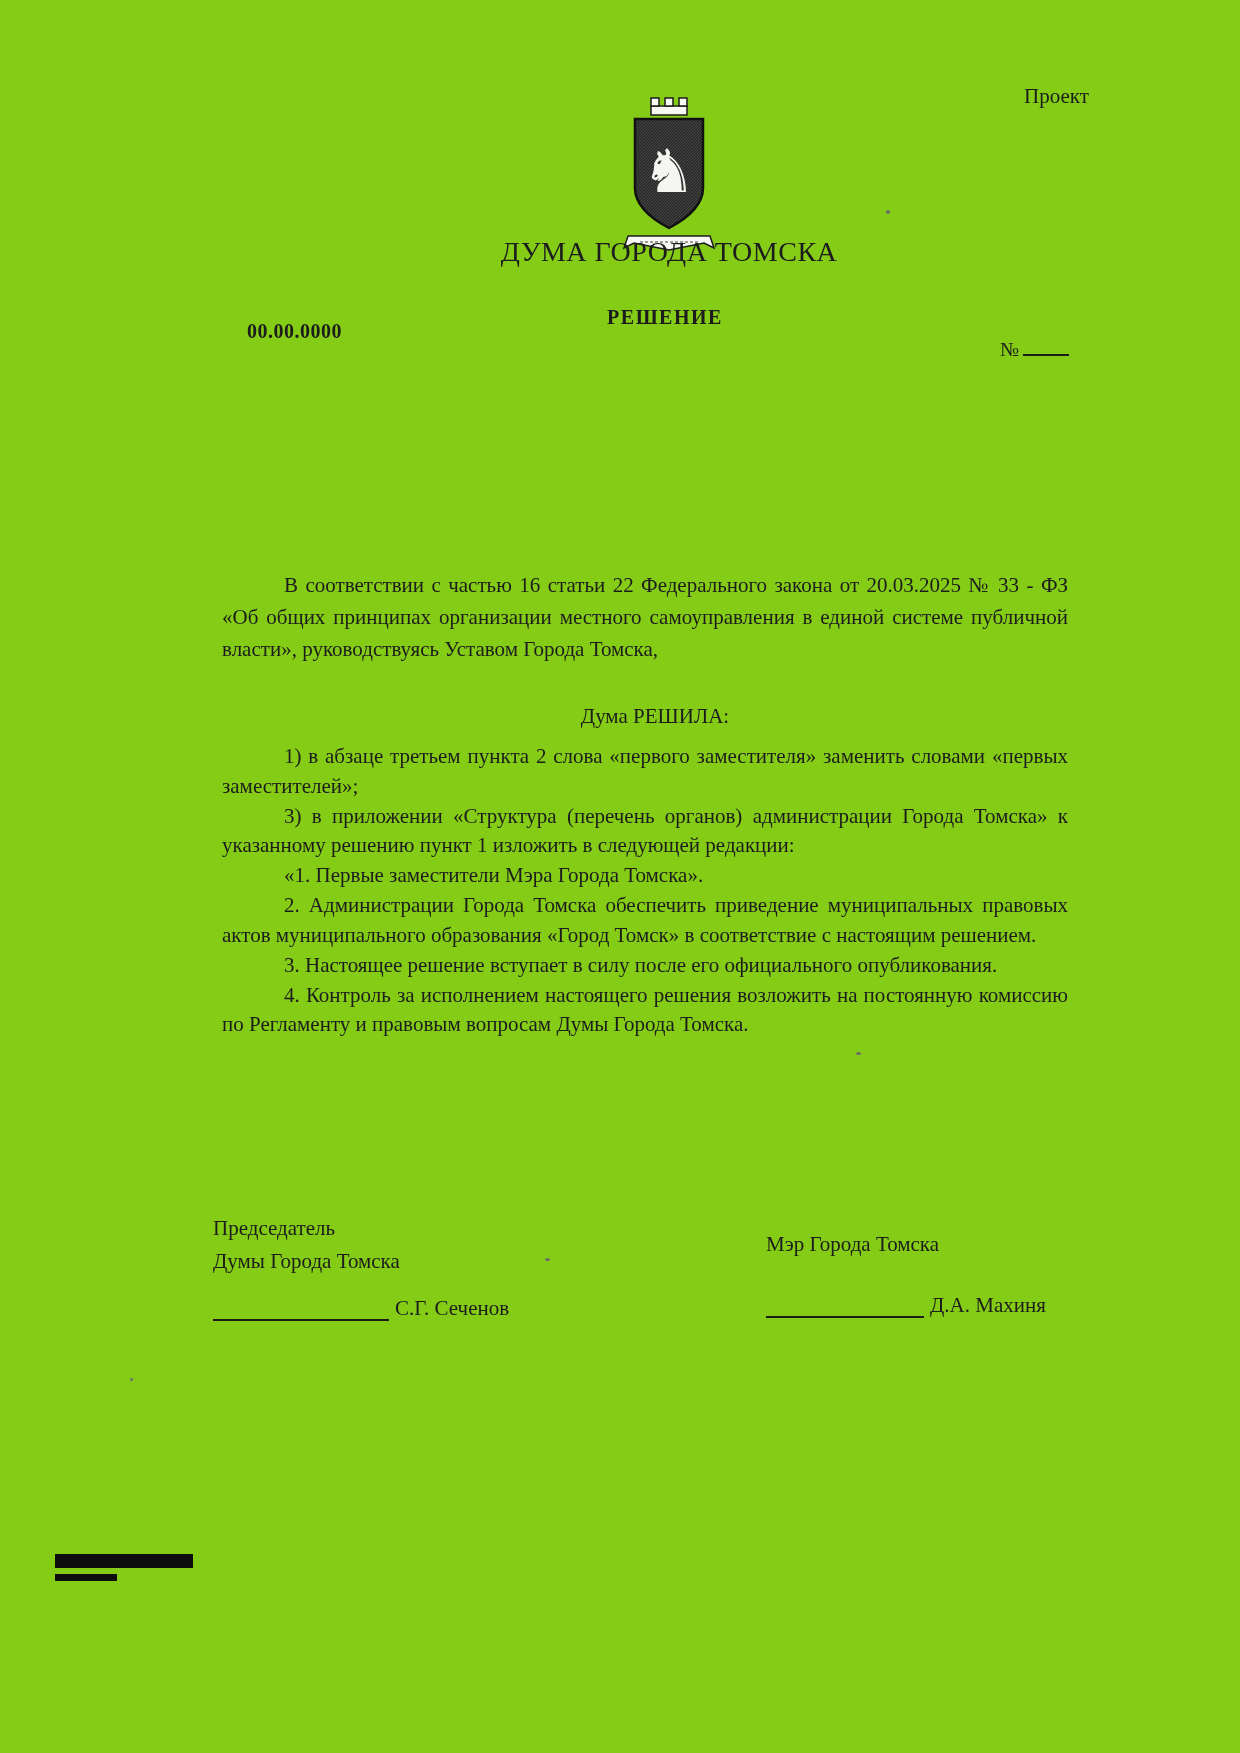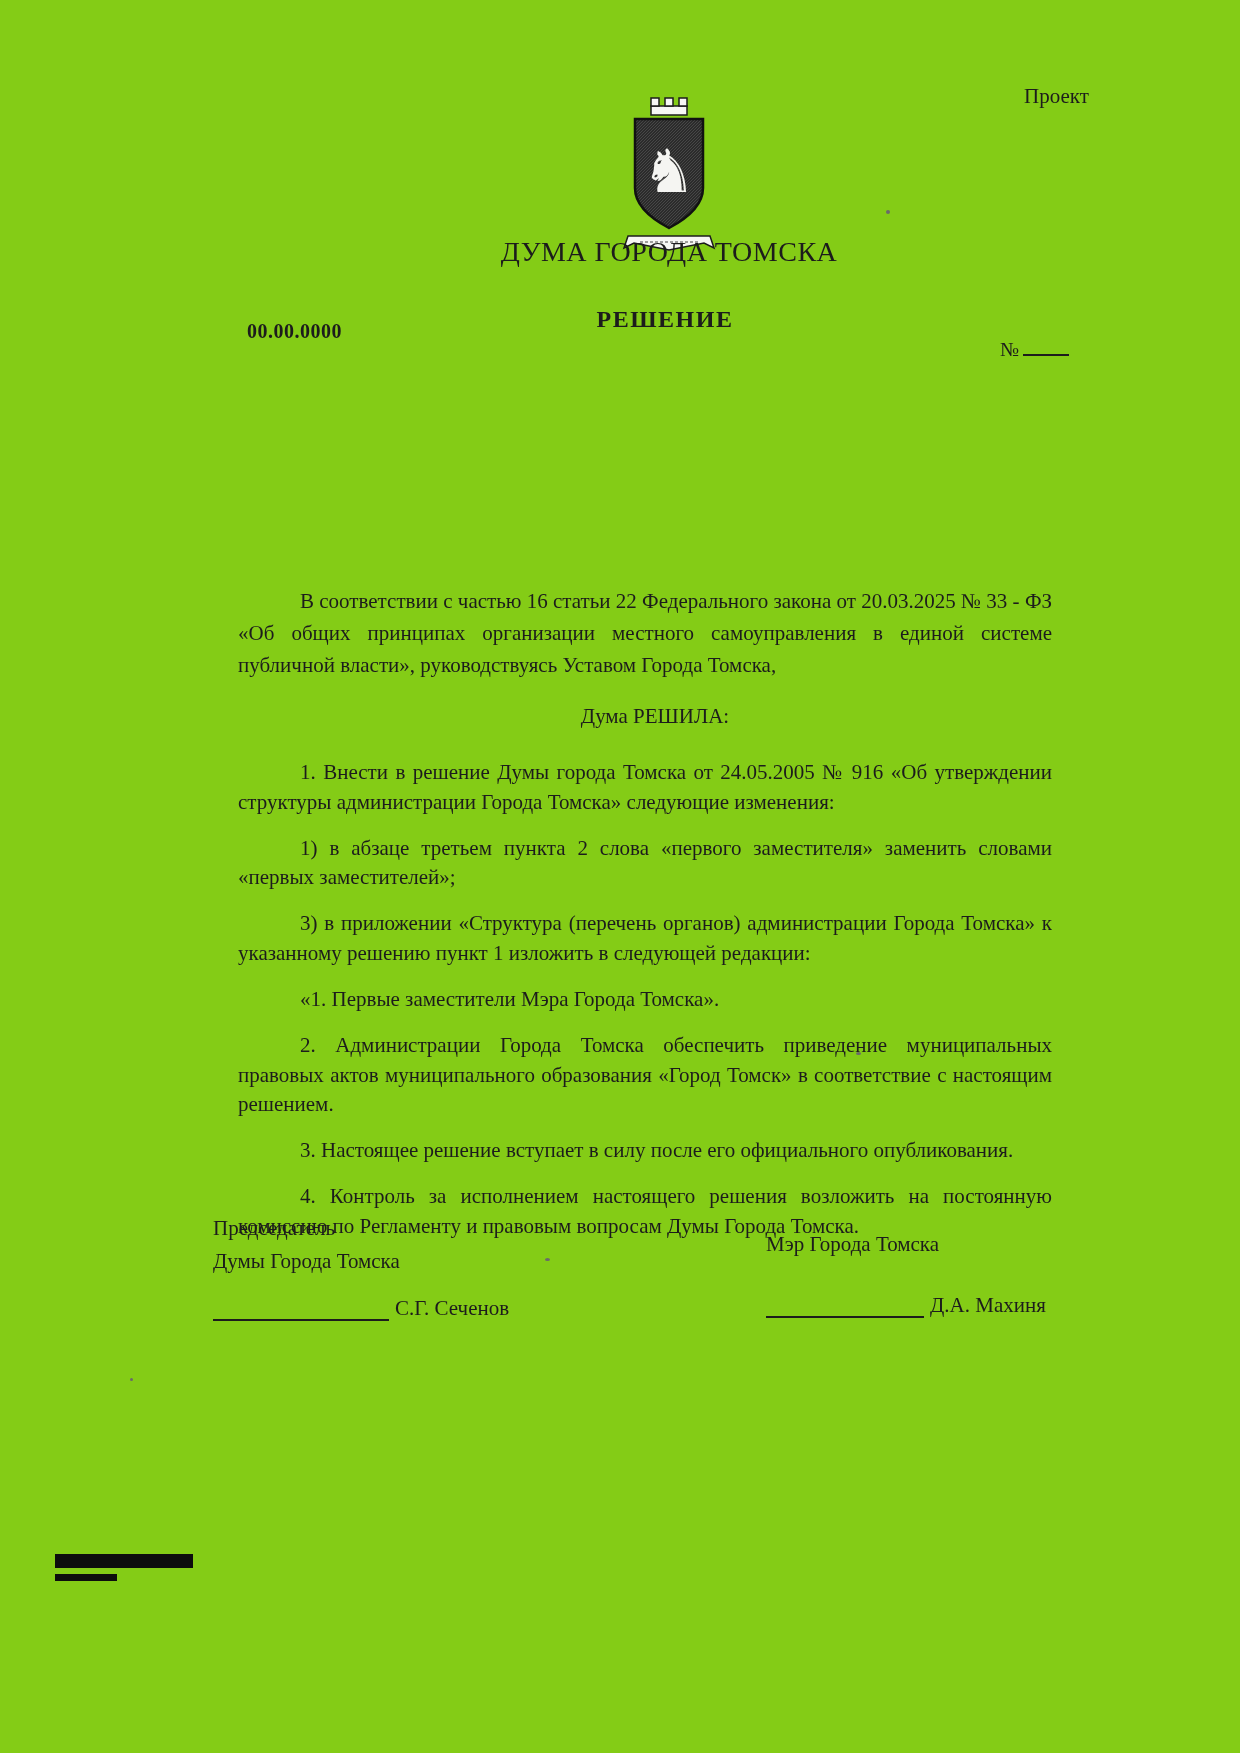--- a/index.html
+++ b/index.html
@@ -28,21 +28,21 @@
 
   .org-name {
     top: 236px; left: 395px; width: 548px;
     text-align: center;
     font-size: 28px; font-weight: normal;
     letter-spacing: 0.5px;
   }
   .doc-type {
     top: 306px; left: 395px; width: 540px;
     text-align: center;
-    font-size: 24px; font-weight: bold;
+    font-size: 20px; font-weight: bold;
     letter-spacing: 1.5px;
   }
   .doc-date {
     top: 320px; left: 247px;
     font-size: 20px; font-weight: bold;
     letter-spacing: 0.5px;
   }
   .doc-number {
     top: 336px; left: 1000px;
     font-size: 20px;
@@ -59,21 +59,21 @@
     font-size: 20.5px; font-weight: bold;
     line-height: 1.22;
     text-align: justify;
   }
 
   .bodytext {
     font-size: 21px;
     line-height: 1.42;
     text-align: justify;
   }
-  .bodytext p { margin: 16px; text-indent: 62px; }
+  .bodytext p { margin: 0; text-indent: 62px; }
 
   .intro-block { top: 570px; left: 222px; width: 846px; line-height: 1.52; }
 
   .resolved-heading {
     top: 704px; left: 395px; width: 520px;
     text-align: center;
     font-size: 21px;
   }
 
   .paras-block { top: 742px; left: 222px; width: 846px; }
@@ -145,21 +145,20 @@
   </div>
 
 
   <div class="abs bodytext intro-block">
     <p>В соответствии с частью 16 статьи 22 Федерального закона от 20.03.2025 № 33 - ФЗ «Об общих принципах организации местного самоуправления в единой системе публичной власти», руководствуясь Уставом Города Томска,</p>
   </div>
 
   <div class="abs resolved-heading">Дума РЕШИЛА:</div>
 
   <div class="abs bodytext paras-block">
-    <p>1. Внести в решение Думы города Томска от 24.05.2005 № 916 «Об утверждении структуры администрации Города Томска» следующие изменения:</p>
     <p>1) в абзаце третьем пункта 2 слова «первого заместителя» заменить словами «первых заместителей»;</p>
     <p>3) в приложении «Структура (перечень органов) администрации Города Томска» к указанному решению пункт 1 изложить в следующей редакции:</p>
     <p>«1. Первые заместители Мэра Города Томска».</p>
     <p>2. Администрации Города Томска обеспечить приведение муниципальных правовых актов муниципального образования «Город Томск» в соответствие с настоящим решением.</p>
     <p>3. Настоящее решение вступает в силу после его официального опубликования.</p>
     <p>4. Контроль за исполнением настоящего решения возложить на постоянную комиссию по Регламенту и правовым вопросам Думы Города Томска.</p>
   </div>
 
   <div class="abs sig-right">
     <p class="sig-role-line">Мэр Города Томска</p>

